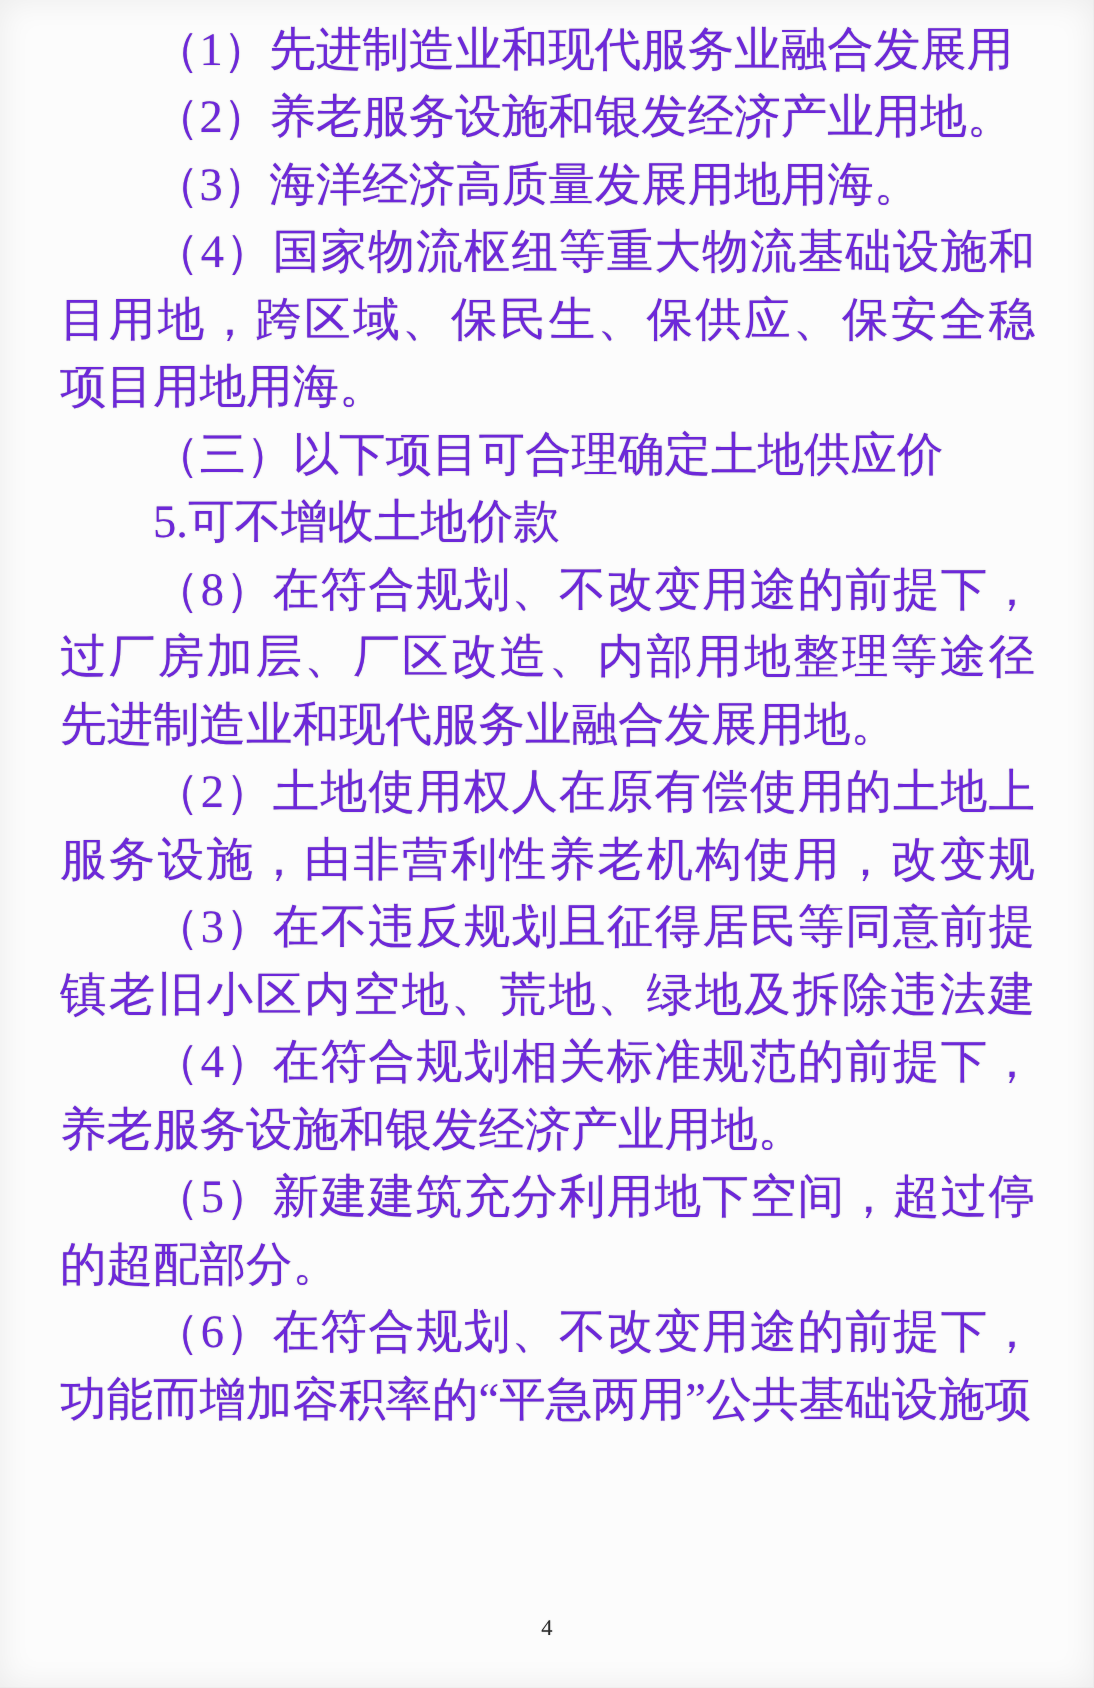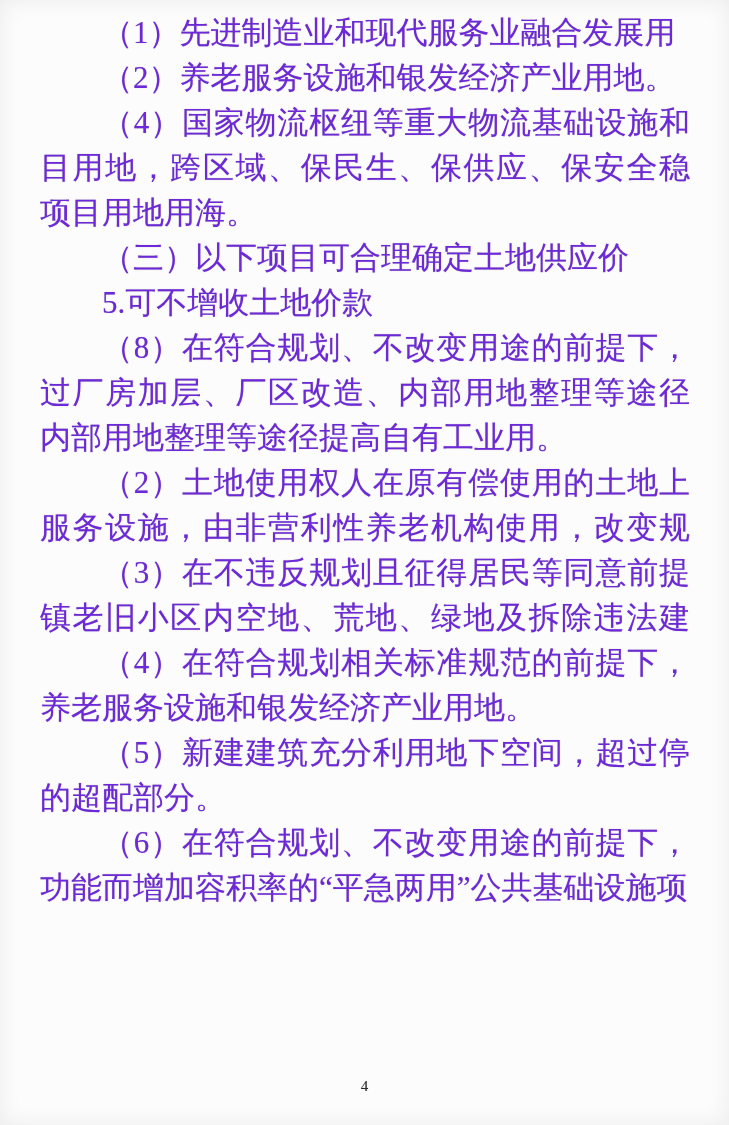--- a/index.html
+++ b/index.html
@@ -55,28 +55,29 @@
     font-family: "Liberation Serif", "DejaVu Serif", serif;
   }
 </style>
 </head>
 <body>
 
 <div class="page">
   <div class="doc-body">
     <div class="line indent">（1）先进制造业和现代服务业融合发展用地。</div>
     <div class="line indent">（2）养老服务设施和银发经济产业用地。</div>
+    <div class="line indent">（3）海洋经济高质量发展用地用海。</div>
     <div class="line indent fill">（4）国家物流枢纽等重大物流基础设施和港航设施项</div>
     <div class="line fill">目用地，跨区域、保民生、保供应、保安全稳定等重大流通</div>
     <div class="line">项目用地用海。</div>
     <div class="line indent">（三）以下项目可合理确定土地供应价格：</div>
     <div class="line indent">5.可不增收土地价款</div>
     <div class="line indent fill">（8）在符合规划、不改变用途的前提下，土地使用者通</div>
     <div class="line fill">过厂房加层、厂区改造、内部用地整理等途径提高自有工业用</div>
-    <div class="line">内部用地整理等途径提高自有工业用。</div>
+    <div class="line">先进制造业和现代服务业融合发展用地。</div>
     <div class="line indent fill">（2）土地使用权人在原有偿使用的土地上建成的养老</div>
     <div class="line fill">服务设施，由非营利性养老机构使用，改变规划条件的部分。</div>
     <div class="line indent fill">（3）在不违反规划且征得居民等同意前提下，利用城</div>
     <div class="line fill">镇老旧小区内空地、荒地、绿地及拆除违法建设腾空土地等</div>
     <div class="line indent fill">（4）在符合规划相关标准规范的前提下，在已建成的</div>
     <div class="line">养老服务设施和银发经济产业用地。</div>
     <div class="line indent fill">（5）新建建筑充分利用地下空间，超过停车配建标准</div>
     <div class="line">的超配部分。</div>
     <div class="line indent fill">（6）在符合规划、不改变用途的前提下，因完善“急时”</div>
     <div class="line">功能而增加容积率的“平急两用”公共基础设施项目。</div>

